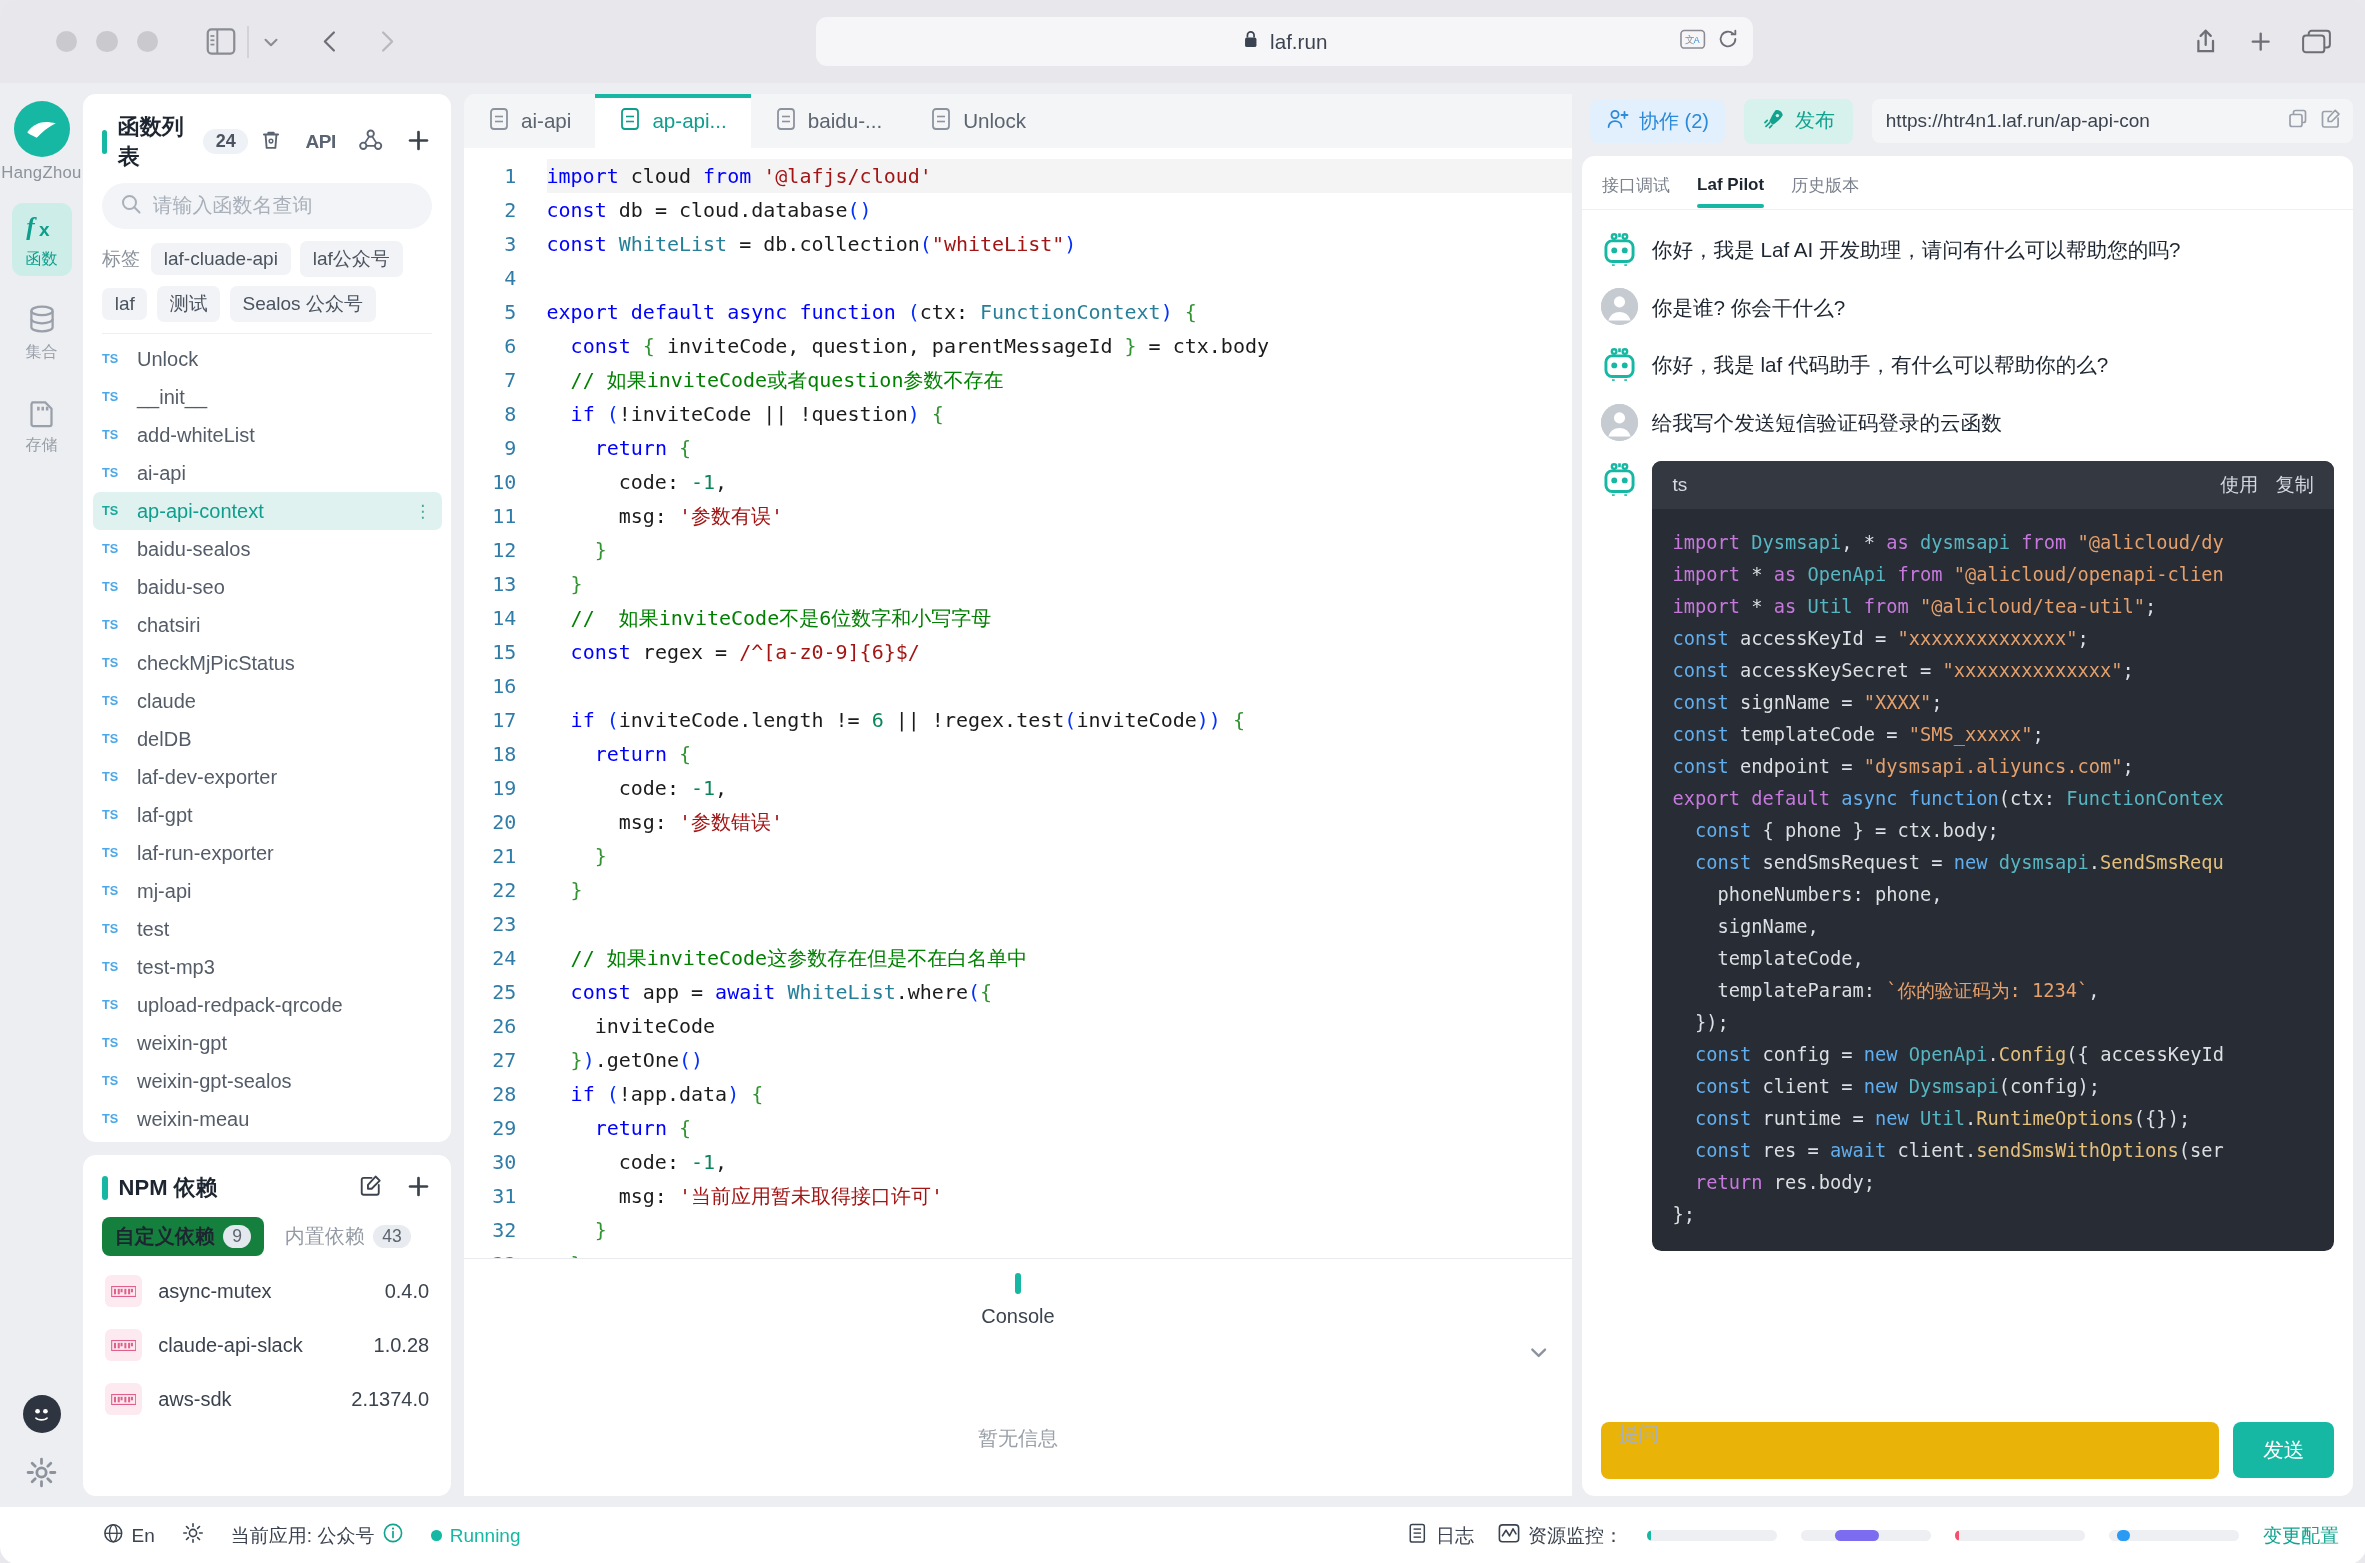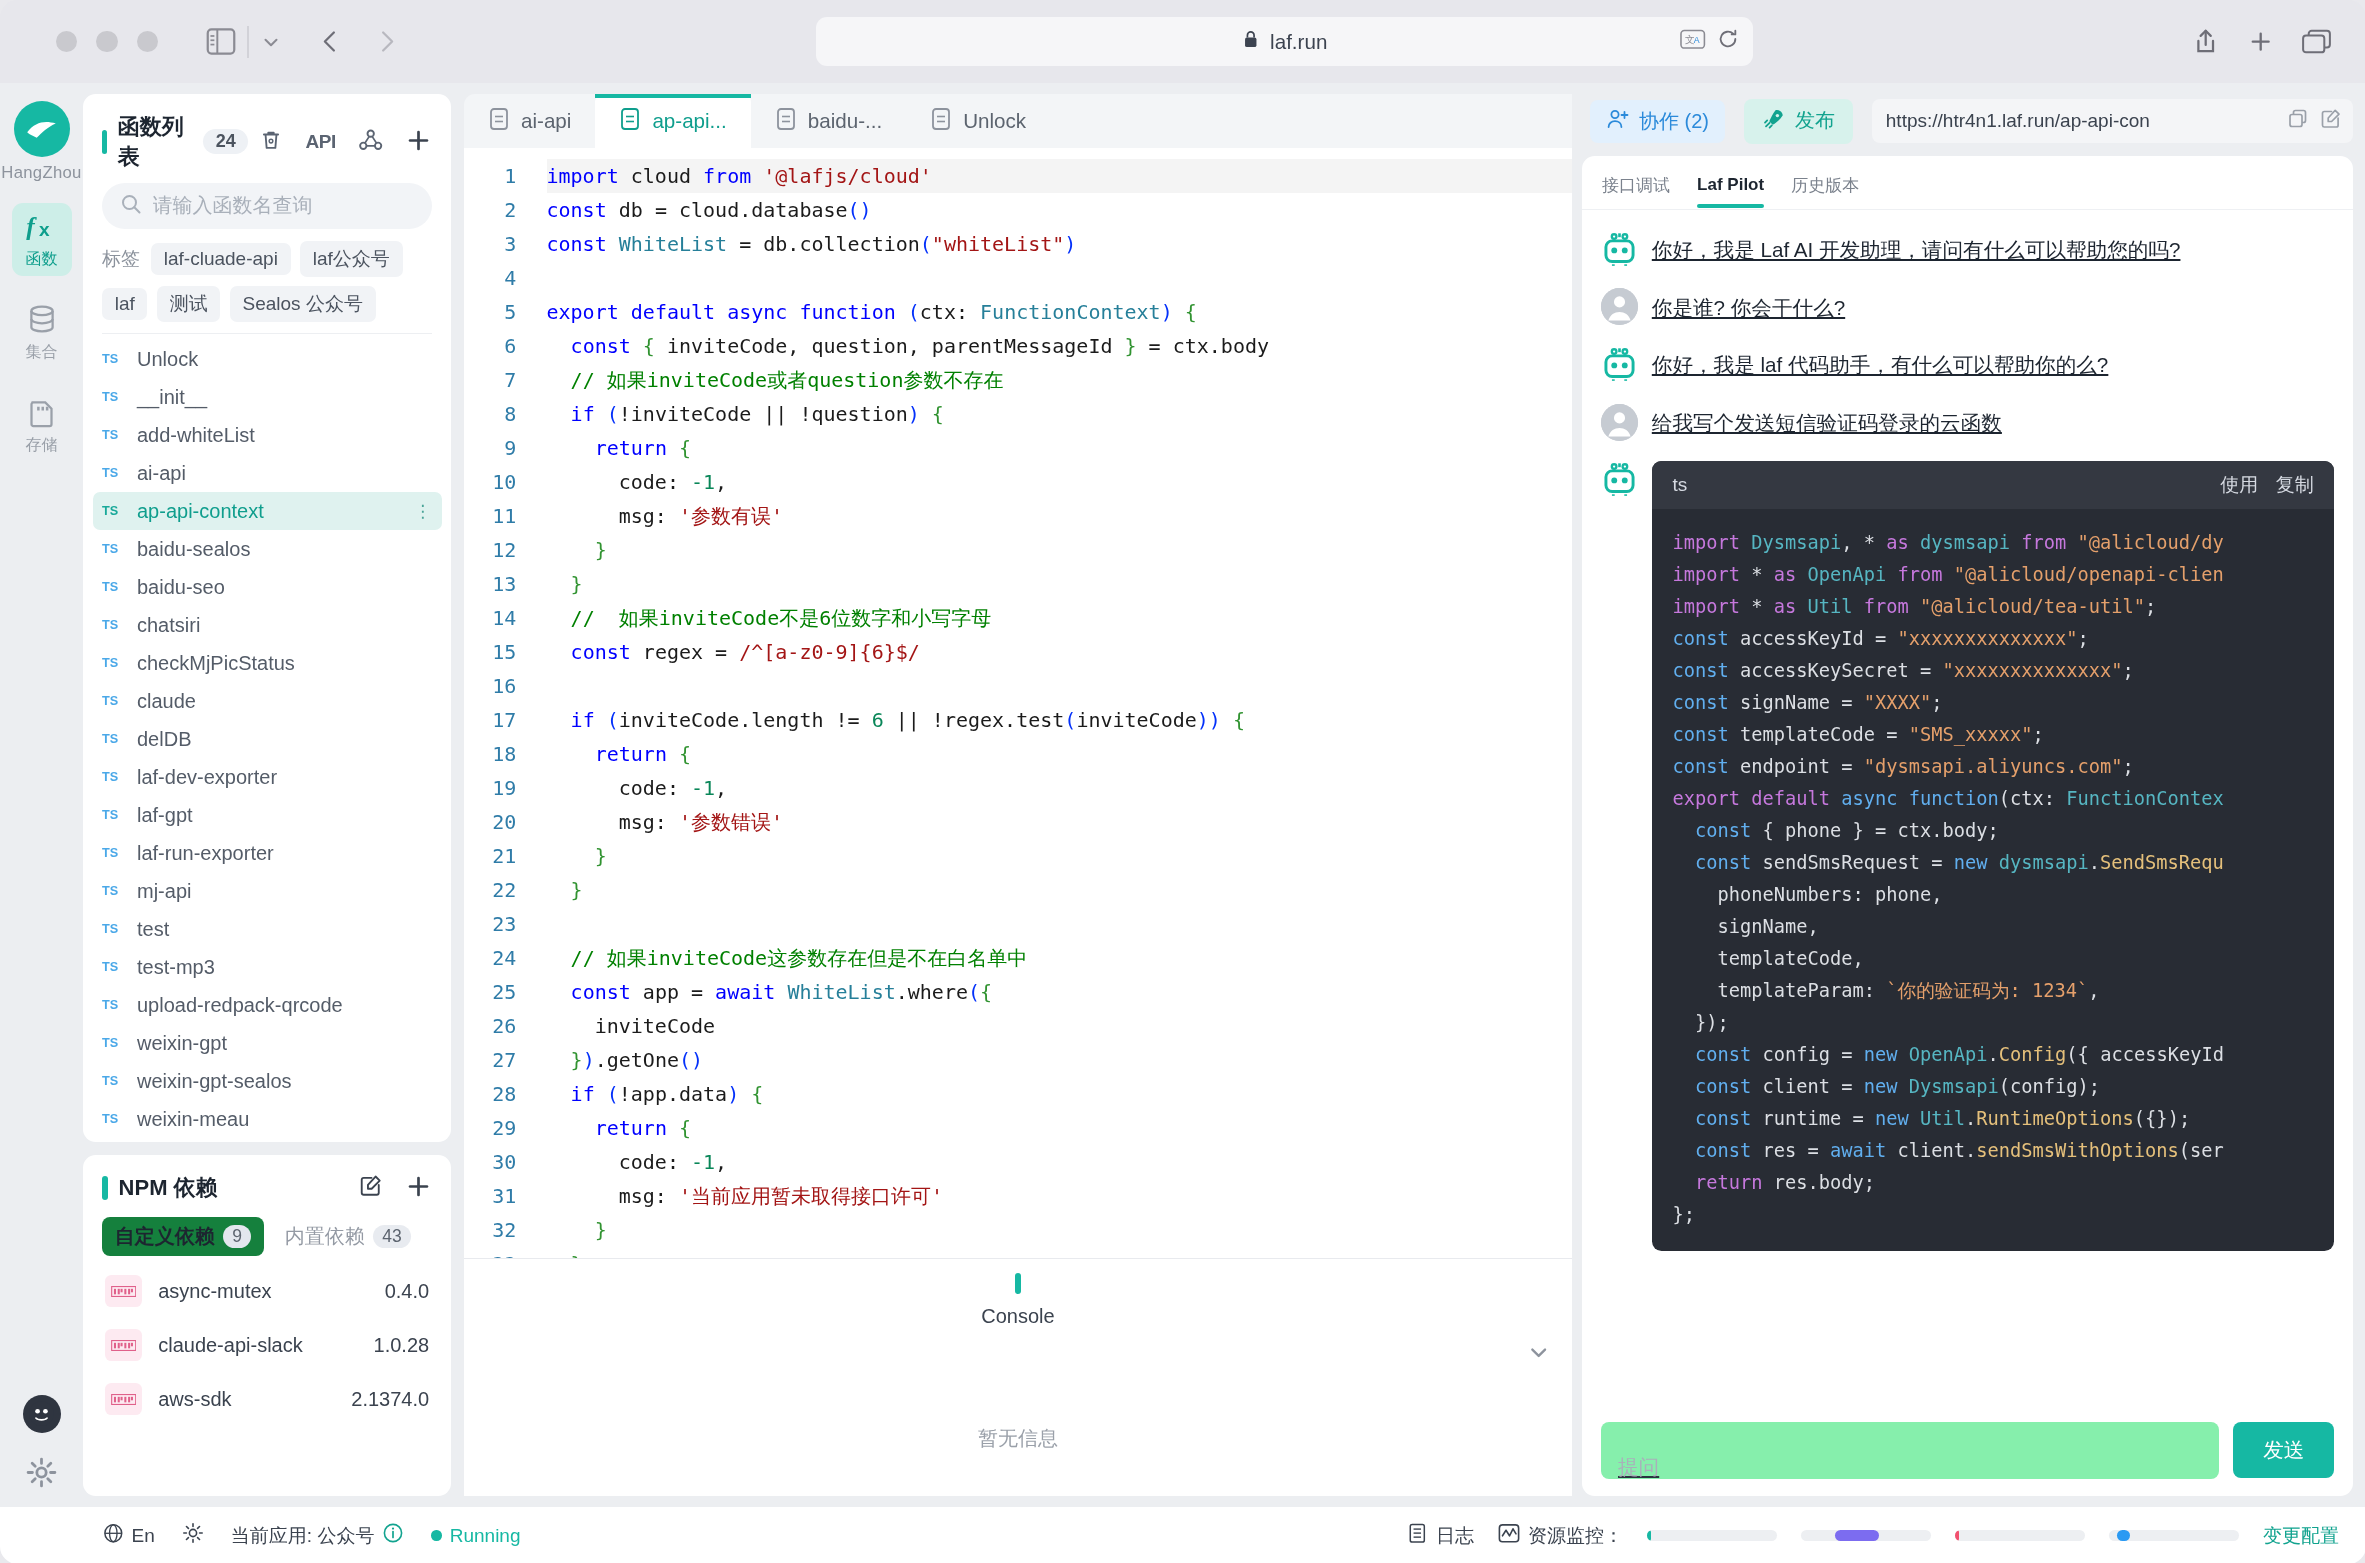--- a/index.html
+++ b/index.html
@@ -166,38 +166,37 @@
   .urlbox .u { flex: 1; overflow: hidden; white-space: nowrap; text-overflow: clip; }
   .rpanel { flex: 1; background: #fff; border-radius: 12.7px; margin-top: 8px; display: flex; flex-direction: column; min-height: 0; }
   .rtabs { display: flex; align-items: center; gap: 27px; padding: 17.5px 20.6px 0 20.6px; border-bottom: 0.8px solid #eef0f3;}
   .rtab { font-size: 17px; color: #7b828d; padding-bottom: 12.7px; position: relative; }
   .rtab.on { color: #1d2530; font-weight: bold; }
   .rtab.on::after { content:''; position:absolute; left:0; right:0; bottom:-0.8px; height:4px; background:#16b8a3; border-radius: 2.4px;}
   .chat { flex: 1; overflow: hidden; padding: 20.6px 19px 0 19px; min-height: 0;}
   .msg { display: flex; gap: 14.3px; margin-bottom: 20.6px; }
   .ava { width: 37px; height: 37px; flex: 0 0 37px; border-radius: 50%; display:flex; align-items:center; justify-content:center;}
   .ava.user { background: #c6cbd2; }
-  .mtext { font-size: 20.6px; color: #1d2530; line-height: 32px; padding-top: 3.2px; text-decoration: underline; }
+  .mtext { font-size: 20.6px; color: #1d2530; line-height: 32px; padding-top: 3.2px; }
   .codecard { flex: 1; background: #282c34; border-radius: 9.5px; overflow: hidden; min-width: 0;}
   .cc-hd { display: flex; align-items: center; background: #343841; padding: 11px 20.6px; }
   .cc-lang { color: #d6dae2; font-size: 19px; }
   .cc-actions { margin-left: auto; display: flex; gap: 17.5px; color: #d6dae2; font-size: 19px; }
   .cc-body {
     padding: 17.5px 20.6px 20.6px 20.6px; font-family: "DejaVu Sans Mono", monospace; font-size: 18.7px;
     line-height: 32px; white-space: pre; overflow: hidden; color: #abb2bf;
   }
   .dk { color: #c678dd; } .dv { color: #61afef; } .dt { color: #56b6c2; }
   .ds { color: #e5a06b; } .dp { color: #e5c07b; } .dw { color: #dcdfe4; }
   .ask {
     margin: 0 19px 17.5px 19px; display: flex; align-items: center; gap: 14.3px;
   }
   .askinput {
-    flex: 1; height: 57px; background: #86efac; border-radius: 8px; display:flex; align-items:flex-end;
+    flex: 1; height: 57px; background: #eab308; border-radius: 8px; display:flex; align-items:flex-start;
     padding: 0 17.5px;
-    text-decoration: underline;
   }
   .askinput input { border: 0; background: transparent; outline: none; font-size: 20.6px; font-family: inherit; color:#3b434f; width:100%;}
   .askinput input::placeholder { color: #a9b0ba; }
   .sendbtn {
     background: #16b8a3; color: #fff; font-size: 20.6px; border-radius: 8px;
     padding: 14.3px 30px; border: 0; font-family: inherit;
   }
 
   
   .statusbar {

